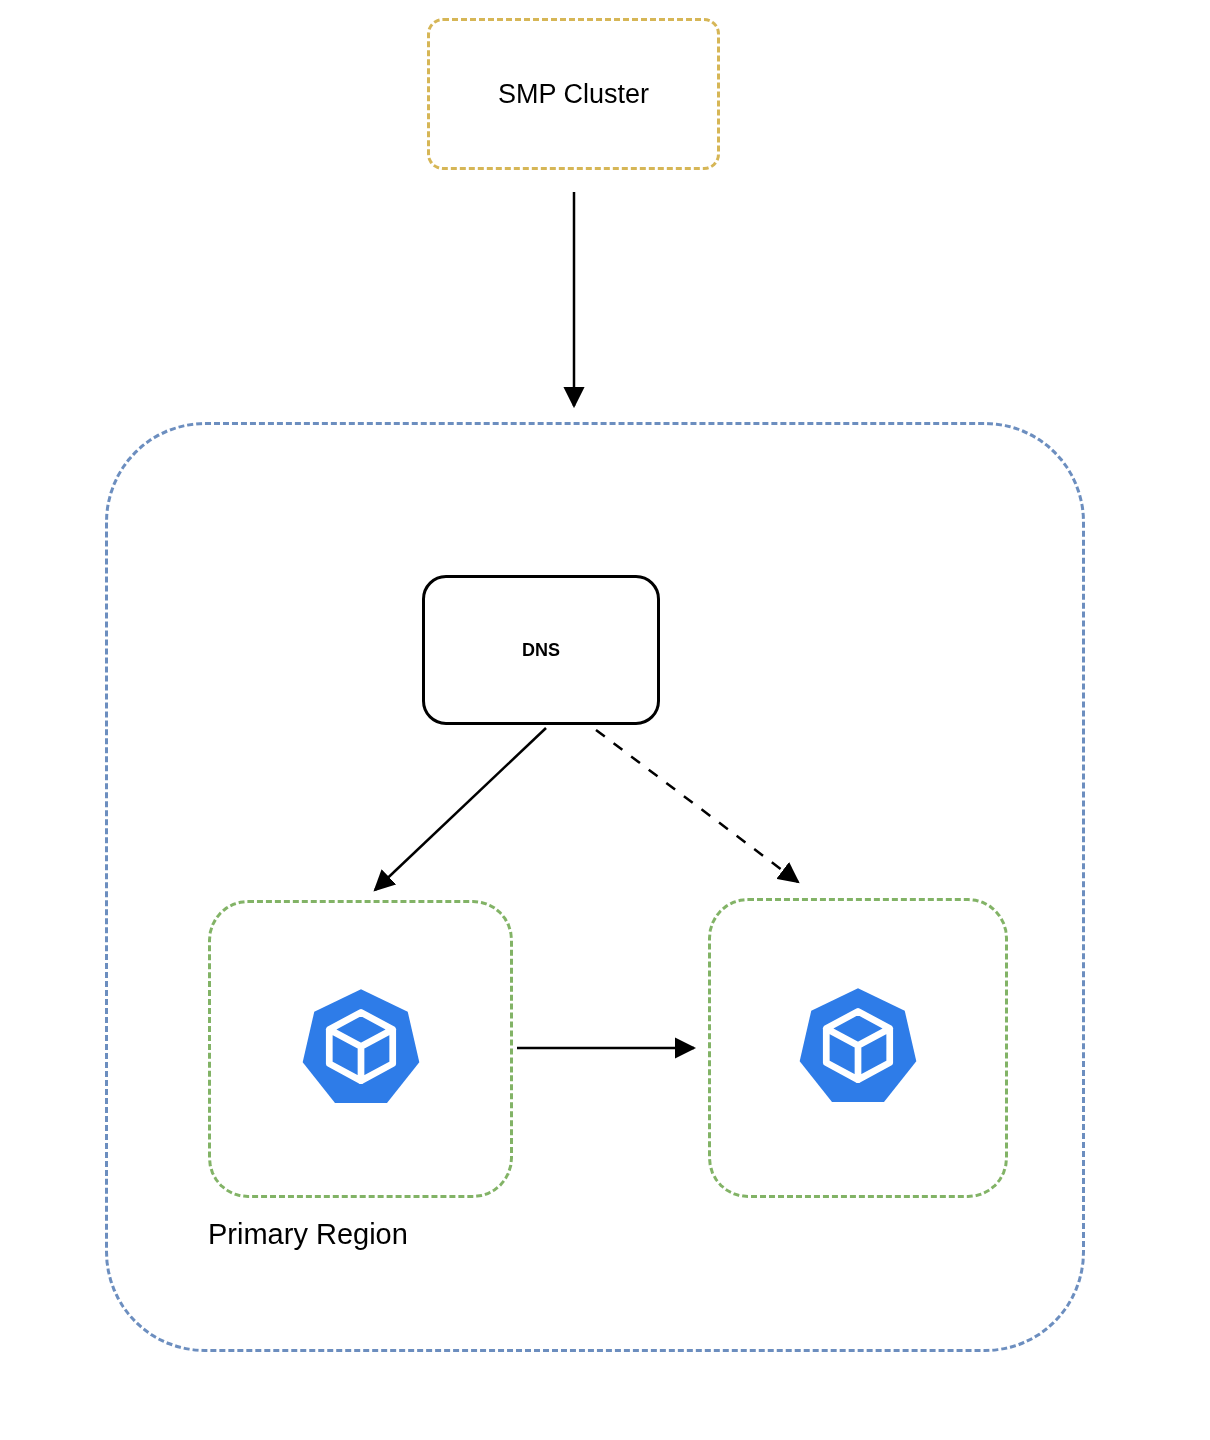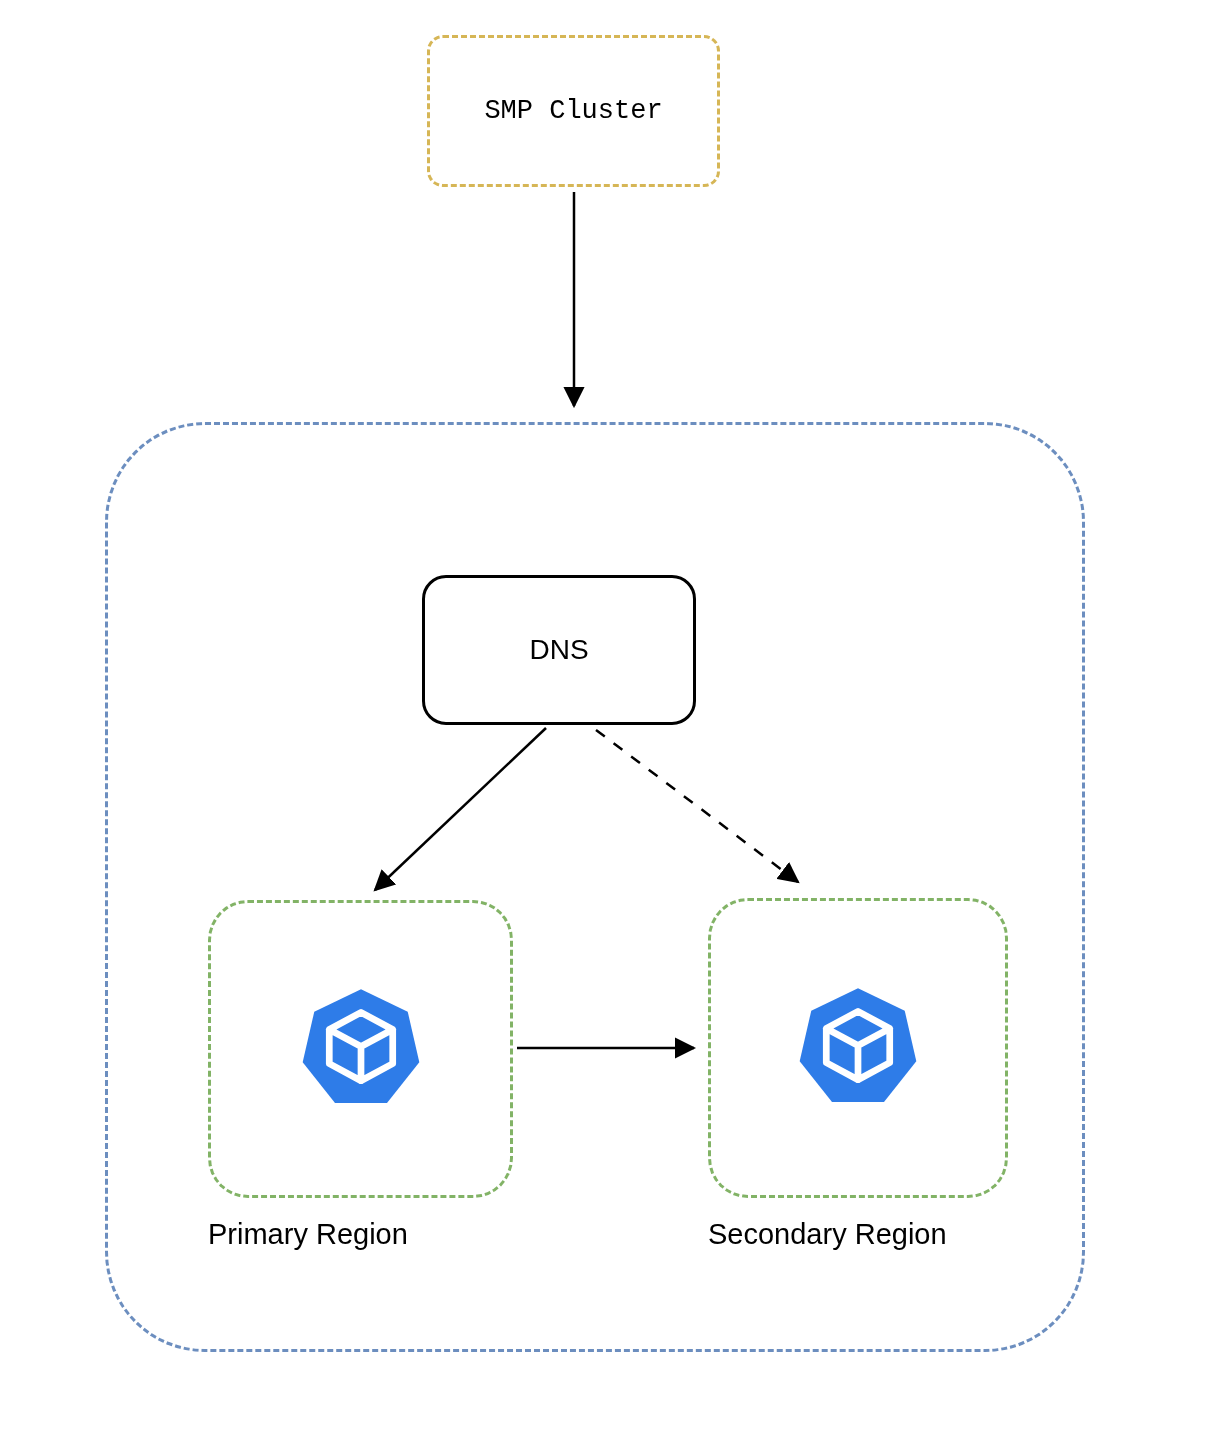--- a/index.html
+++ b/index.html
@@ -14,39 +14,39 @@
   .node {
     position: absolute;
     box-sizing: border-box;
     display: flex;
     align-items: center;
     justify-content: center;
     background: #ffffff;
     text-align: center;
   }
   .smp-cluster {
-    left: 427px; top: 35px; width: 293px; height: 152px;
+    left: 427px; top: 18px; width: 293px; height: 152px;
     border: 3px dashed #d6b656;
     border-radius: 16px;
     font-size: 27px;
-    font-family: Liberation Mono, monospace;
   }
   .zone {
     position: absolute;
     box-sizing: border-box;
     left: 105px; top: 422px; width: 980px; height: 930px;
     border: 3px dashed #6c8ebf;
     border-radius: 100px;
     background: transparent;
   }
   .dns-box {
-    left: 422px; top: 575px; width: 274px; height: 150px;
+    left: 422px; top: 575px; width: 238px; height: 150px;
     border: 3px solid #000000;
     border-radius: 24px;
-    font-size: 28px;
+    font-size: 18px;
+    font-weight: bold;
   }
   .region {
     border: 3px dashed #82b366;
     border-radius: 40px;
   }
   .primary-region { left: 208px; top: 900px; width: 305px; height: 298px; }
   .secondary-region { left: 708px; top: 898px; width: 300px; height: 300px; }
   .region-icon { width: 124px; height: 122px; display: block; }
   .region-label {
     position: absolute;
@@ -85,21 +85,20 @@
   </div>
 
   <div class="node region secondary-region">
     <svg class="region-icon" viewBox="0 0 100 100" aria-hidden="true">
       <path d="M50 1 L88.3 19.4 L97.8 60.9 L71.3 94.2 L28.7 94.2 L2.2 60.9 L11.7 19.4 Z" fill="#2E7CE8"></path>
       <path d="M50 20 L76 34 L76 62 L50 76 L24 62 L24 34 Z M50 48 L24 34 M50 48 L76 34 M50 48 L50 76" fill="none" stroke="#ffffff" stroke-width="5.5" stroke-linejoin="round" stroke-linecap="round"></path>
     </svg>
   </div>
 
   <div class="region-label primary-label">Primary Region</div>
-  <div class="region-label secondary-label">Secondary Region</div>
 
   <svg class="edges-overlay" viewBox="0 0 1210 1440" aria-hidden="true">
     <defs>
       <marker id="arrowhead" viewBox="0 0 10 10" refX="9" refY="5" markerWidth="8.5" markerHeight="8.5" orient="auto-start-reverse">
         <path d="M0 0 L10 5 L0 10 Z" fill="#000000"></path>
       </marker>
     </defs>
 
     <line x1="574" y1="192" x2="574" y2="406" stroke-width="2.5" marker-end="url(#arrowhead)" stroke="#000000"></line>
 

